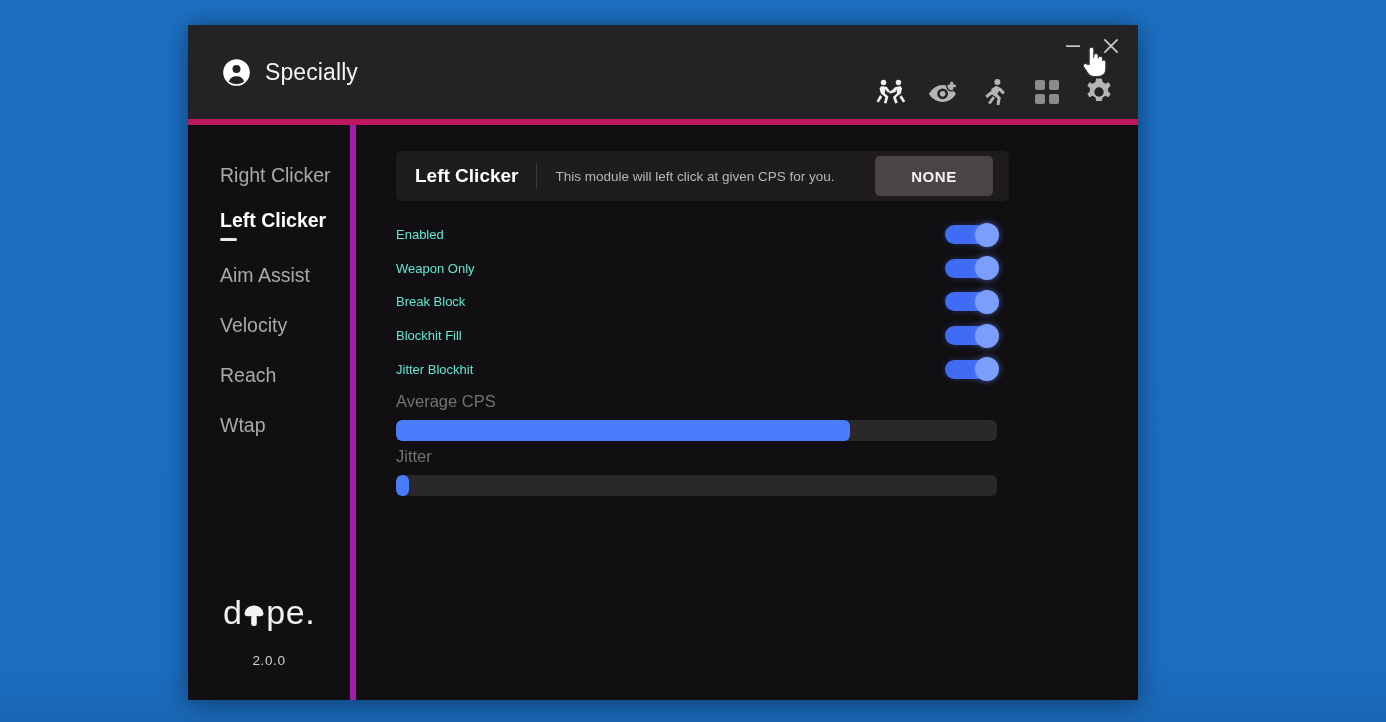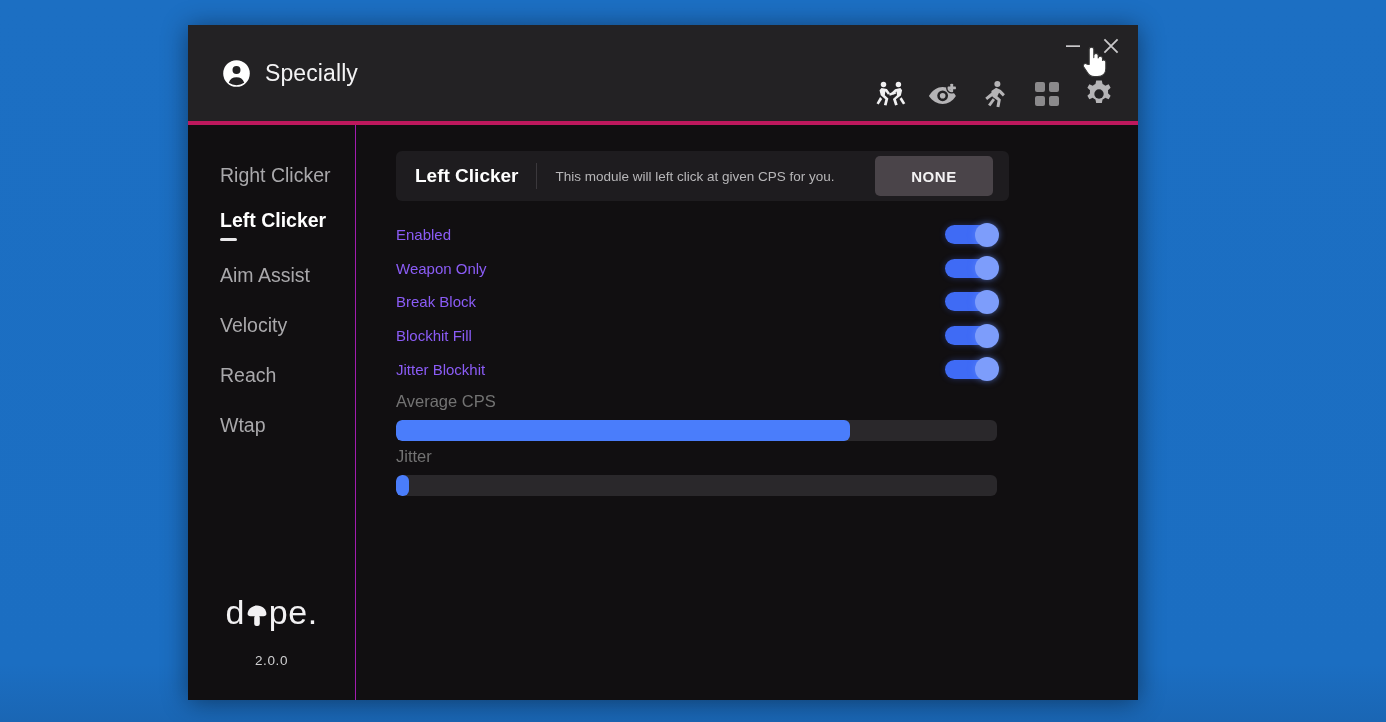--- a/index.html
+++ b/index.html
@@ -37,21 +37,21 @@
     display: flex;
     flex-direction: column;
   }
 
   
   #title-bar {
     position: relative;
     height: 100px;
     flex: 0 0 100px;
     background: #232224;
-    border-bottom: 4px solid #be185d;
+    border-bottom: 6px solid #be185d;
     display: flex;
     align-items: center;
     padding: 0 0 0 34px;
     box-sizing: border-box;
   }
 
   .brand {
     display: flex;
     align-items: center;
     gap: 14px;
@@ -125,21 +125,21 @@
     flex: 1 1 auto;
     display: flex;
     background: #110f11;
     min-height: 0;
   }
 
   
   #sidebar {
     width: 168px;
     flex: 0 0 168px;
-    border-right: 1px solid #a21caf;
+    border-right: 6px solid #a21caf;
     padding-top: 26px;
     box-sizing: border-box;
     display: flex;
     flex-direction: column;
     position: relative;
   }
   .side-item {
     padding: 0 0 0 32px;
     height: 50px;
     display: flex;
@@ -256,22 +256,22 @@
   
   #settings-list { margin-top: 17px; width: 601px; }
 
   .toggle-row {
     height: 33.6px;
     display: flex;
     align-items: center;
     justify-content: space-between;
   }
   .toggle-label {
-    color: #8b5cf6;
-    font-size: 15px;
+    color: #5eead4;
+    font-size: 13px;
     text-align: center;
   }
   .toggle {
     width: 52px;
     height: 19px;
     border-radius: 10px;
     background: #3f6bf5;
     position: relative;
     cursor: pointer;
     flex: 0 0 52px;

